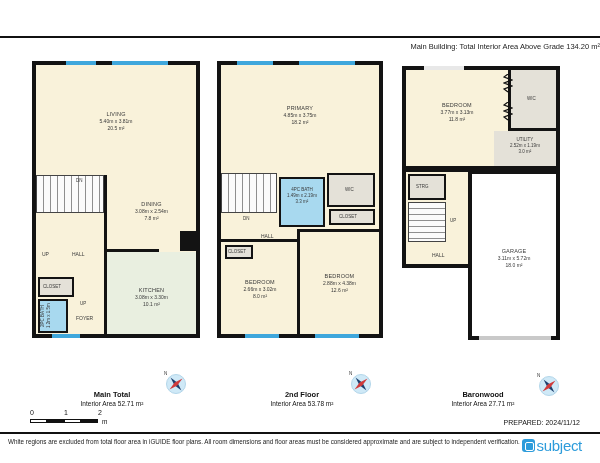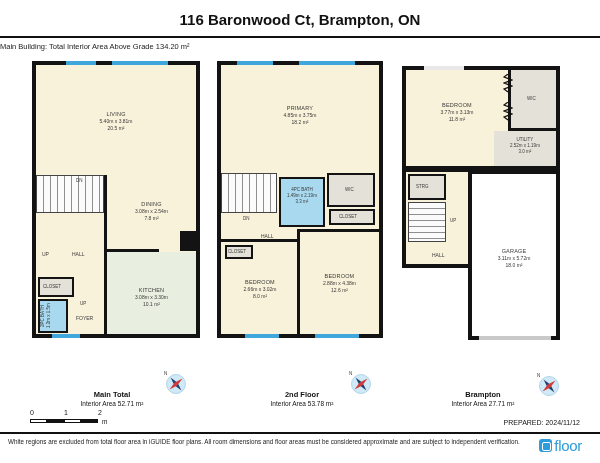--- a/index.html
+++ b/index.html
@@ -1,21 +1,21 @@
 <!DOCTYPE html>
 <html><head>
 <meta charset="utf-8">
 <style>
   html,body{margin:0;padding:0;}
   body{font-family:"Liberation Sans", sans-serif; background:#fff;}
   #page{position:relative;width:600px;height:463px;background:#fff;overflow:hidden;}
   .abs{position:absolute;}
   .hdr-title{position:absolute;top:11px;left:0;width:100%;text-align:center;font-size:15px;font-weight:bold;color:#111;}
   .hdr-rule{position:absolute;top:36px;left:0;width:100%;height:2px;background:#111;}
-  .hdr-sub{position:absolute;top:42px;left:0;width:100%;text-align:left;font-size:7.5px;color:#222;}
+  .hdr-sub{position:absolute;top:42px;left:0;width:100%;text-align:right;font-size:7.5px;color:#222;}
   .plan{position:absolute;background:#131313;}
   .cream{background:#f9f2da;}
   .green{background:#e9efe0;}
   .blue{background:#a8d9ef;}
   .grey{background:#e4e1d8;}
   .whitefill{background:#ffffff;}
   .box{position:absolute;border:2px solid #131313;box-sizing:border-box;}
   .wall{position:absolute;background:#131313;}
   .win{position:absolute;background:#3fa7dc;}
   .win-grey{position:absolute;background:#e8e8e8;}
@@ -45,21 +45,20 @@
   .brand-ico{width:13px;height:13px;background:#2d9cdb;border-radius:3px;position:relative;}
   .brand-ico:before{content:"";position:absolute;left:3px;top:3px;width:7px;height:7px;border:1.5px solid #fff;border-radius:2px;}
   .brand-txt{font-size:15px;font-weight:500;color:#2d9cdb;letter-spacing:-0.3px;}
   .gdoor{position:absolute;background:#c9c9c9;border-left:1px solid #131313;border-right:1px solid #131313;}
 </style>
 </head>
 <body>
 
 <div id="page">
 
-  <div class="hdr-title">116 Baronwood Ct, Brampton, ON</div>
   <div class="hdr-rule"></div>
   <div class="hdr-sub">Main Building: Total Interior Area Above Grade 134.20 m²</div>
 
   <div class="plan" style="left:32px;top:61px;width:168px;height:277px;">
     <div class="abs cream" style="left:4px;top:4px;width:160px;height:269px;"></div>
 
     <div class="win" style="left:34px;top:0;width:30px;height:4px;"></div>
     <div class="win" style="left:80px;top:0;width:56px;height:4px;"></div>
     <div class="win" style="left:20px;top:273px;width:28px;height:4px;"></div>
 
@@ -198,21 +197,21 @@
 
   <div class="floor-footer" style="left:32px;top:390px;">
     <div class="floor-name">Main Total</div>
     <div class="floor-area">Interior Area 52.71 m²</div>
   </div>
   <div class="floor-footer" style="left:222px;top:390px;text-align:center;">
     <div class="floor-name">2nd Floor</div>
     <div class="floor-area">Interior Area 53.78 m²</div>
   </div>
   <div class="floor-footer" style="left:403px;top:390px;">
-    <div class="floor-name">Brampton</div>
+    <div class="floor-name">Baronwood</div>
     <div class="floor-area">Interior Area 27.71 m²</div>
   </div>
 
   <div class="compass" style="left:165px;top:373px;">
     <span class="n">N</span>
     <svg width="22" height="22" viewBox="0 0 22 22">
         <circle cx="11" cy="11" r="9.5" fill="#cfe9f7" stroke="#b3d6ea" stroke-width="1"></circle>
         <g transform="rotate(-40 11 11)">
           <polygon points="11,2.5 13,11 11,19.5 9,11" fill="#1d3f6e"></polygon>
           <polygon points="2.5,11 11,9 19.5,11 11,13" fill="#d03b3b"></polygon>
@@ -249,16 +248,16 @@
     <span class="seg seg-w" style="left:34px;"></span>
     <span class="seg seg-b" style="left:51px;"></span>
     <span class="unit">m</span>
   </div>
 
   <div class="prepared">PREPARED: 2024/11/12</div>
   <div class="bot-rule"></div>
   <div class="disclaimer">White regions are excluded from total floor area in iGUIDE floor plans. All room dimensions and floor areas must be considered approximate and are subject to independent verification.</div>
   <div class="brand">
     <span class="brand-ico"></span>
-    <span class="brand-txt">floor</span>
+    <span class="brand-txt">subject</span>
   </div>
 
 </div>
 
 </body></html>

